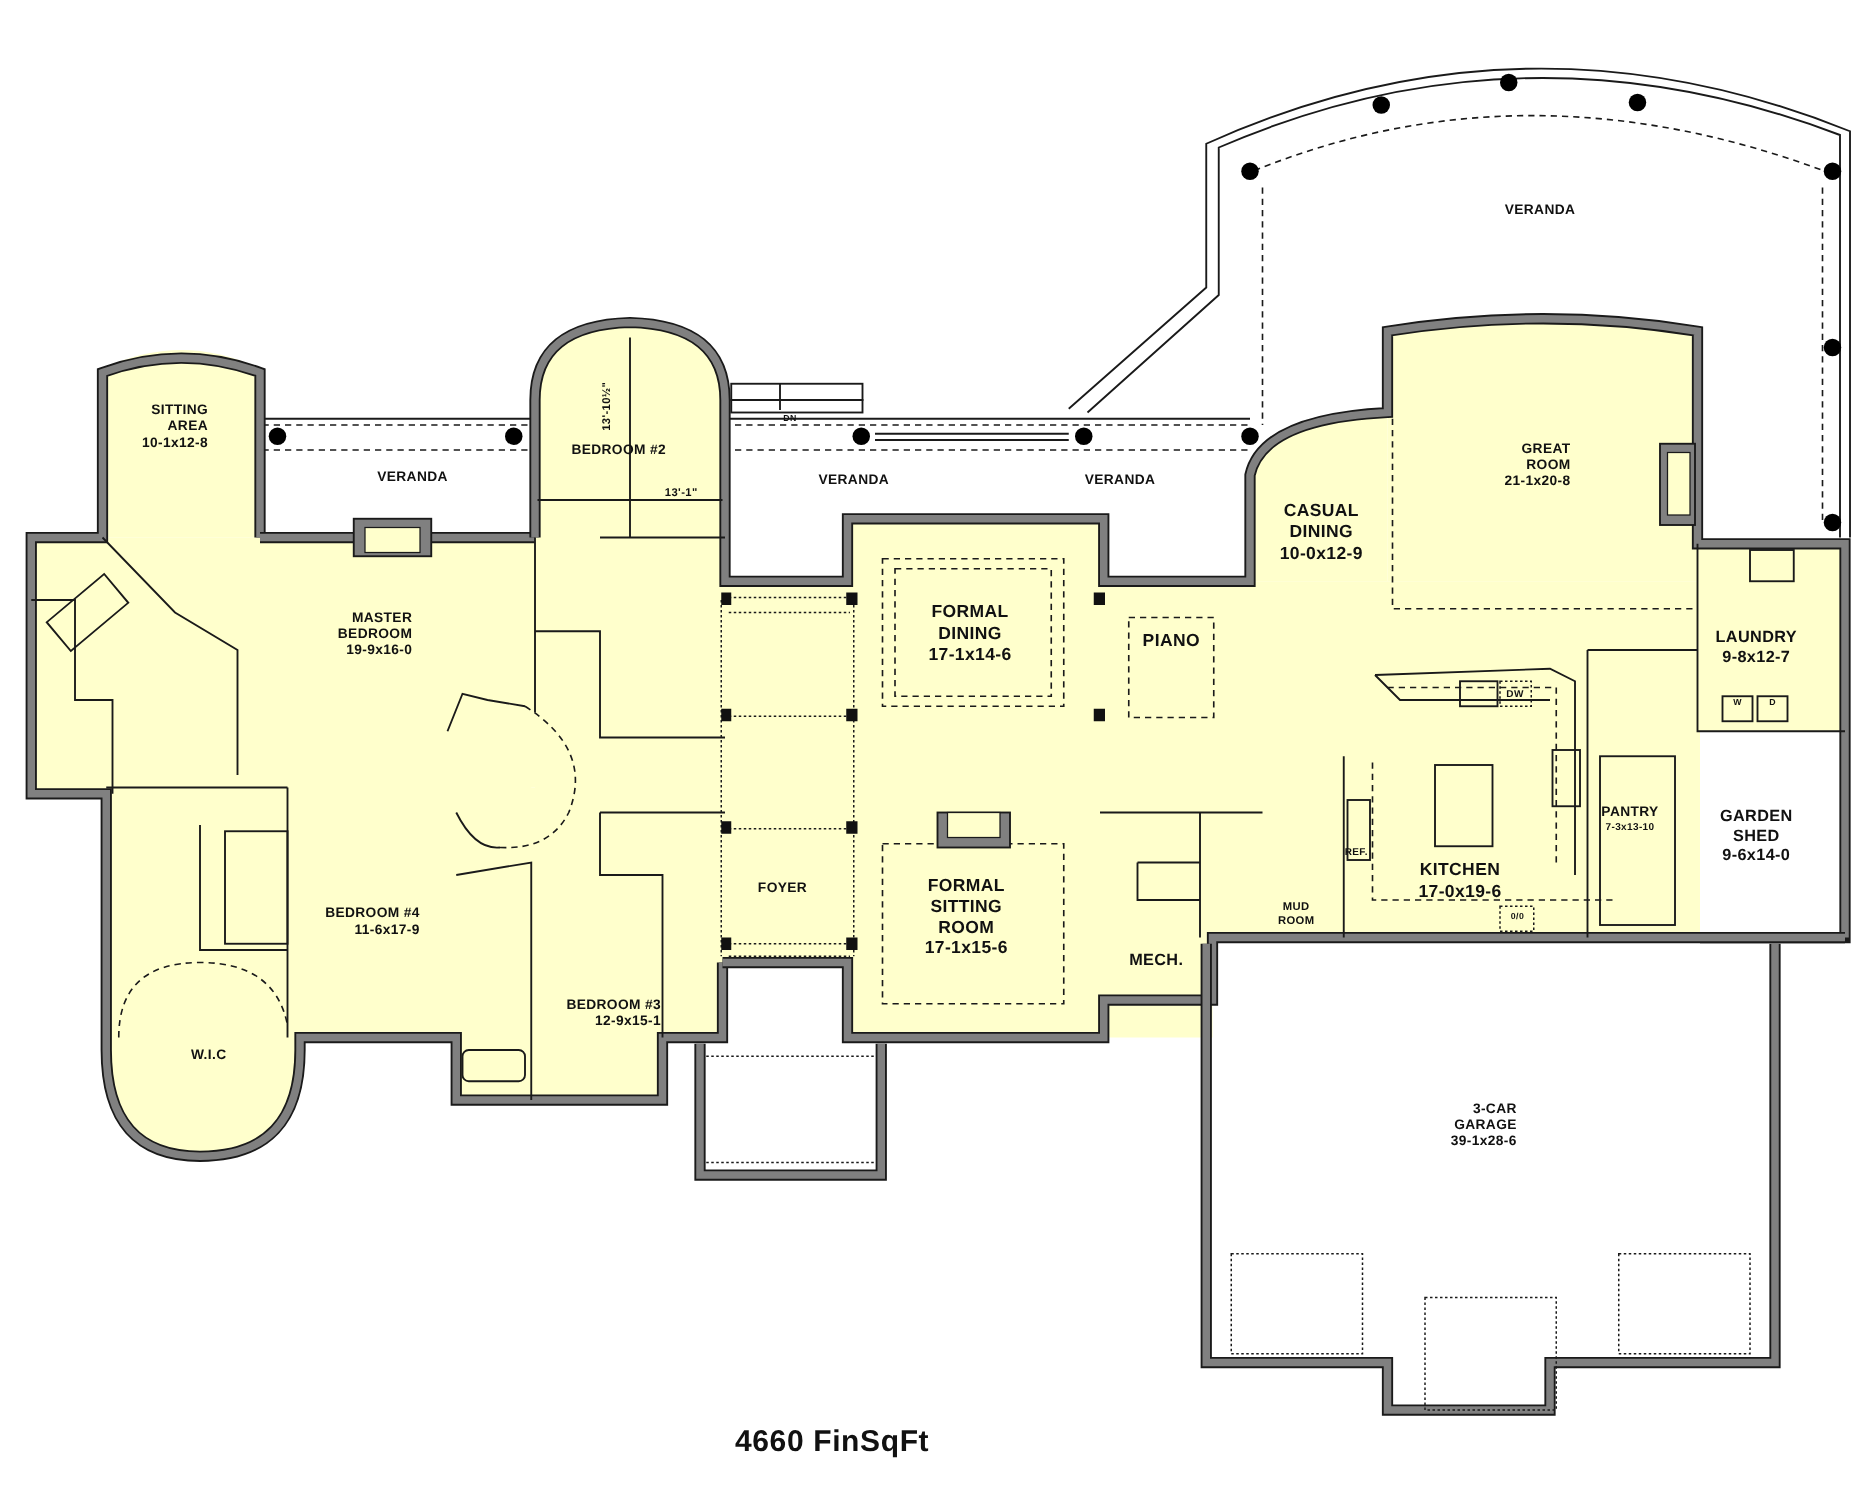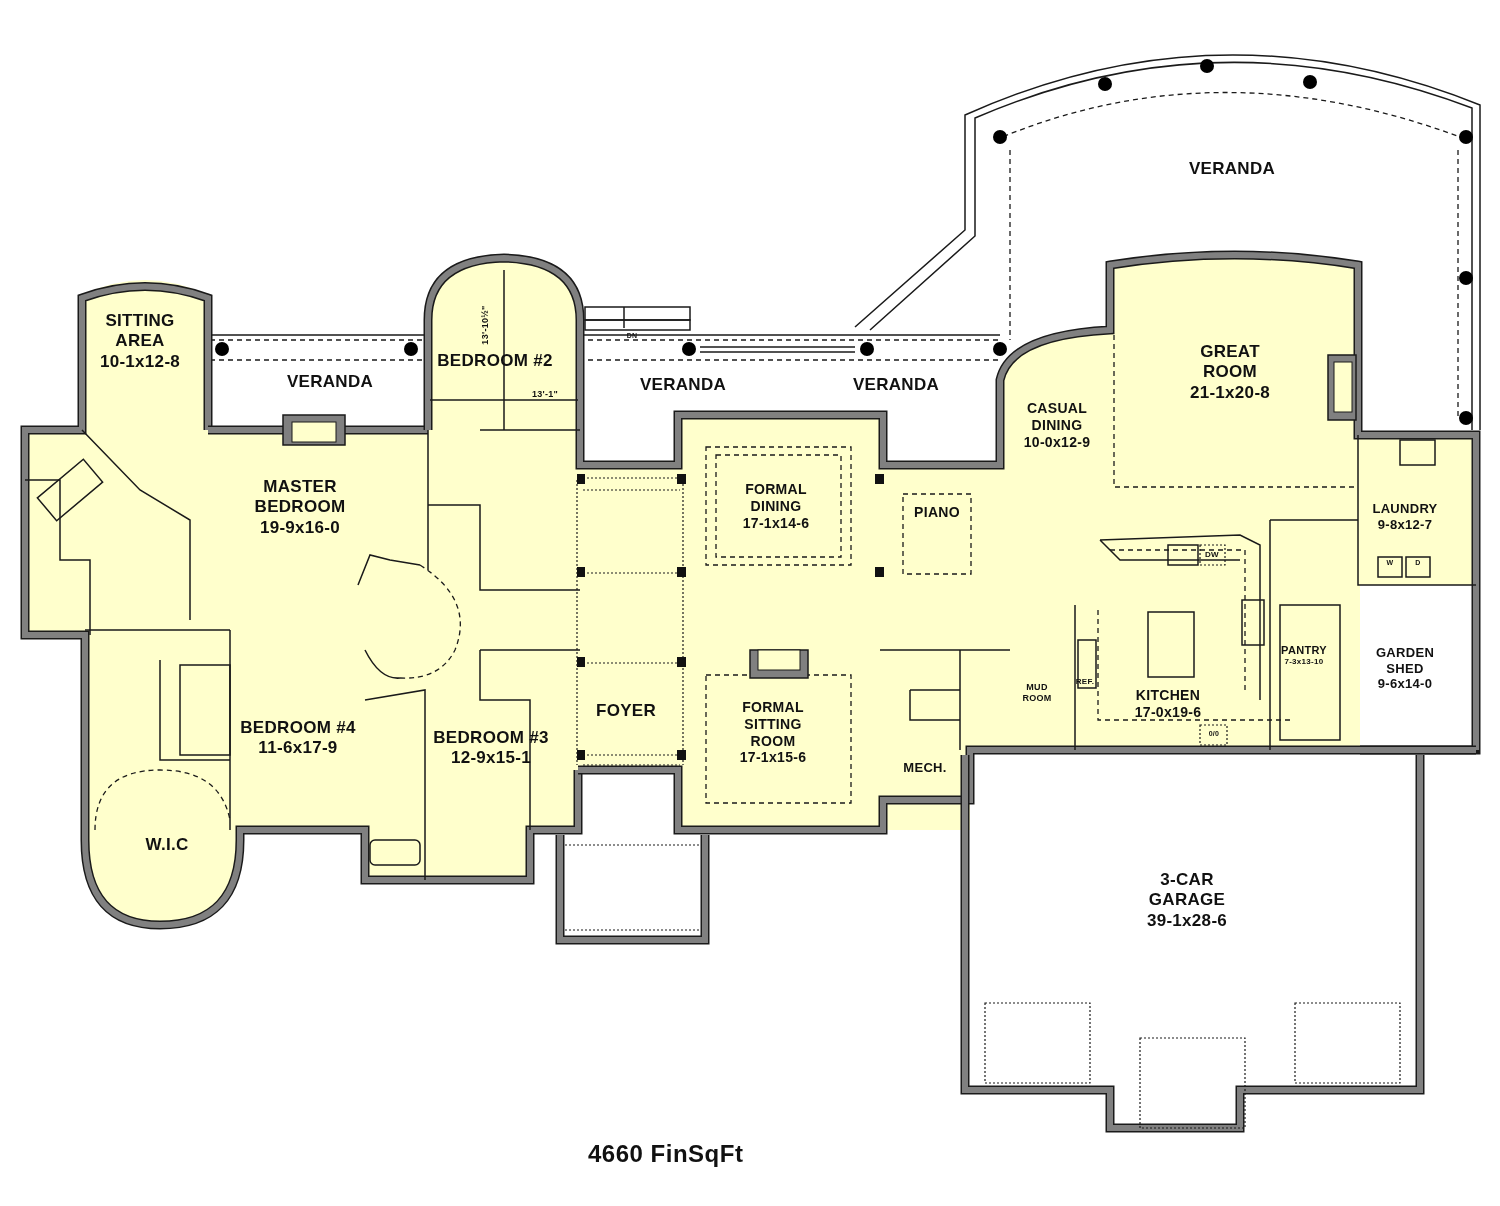--- a/index.html
+++ b/index.html
@@ -1,20 +1,20 @@
 <!DOCTYPE html>
 <html><head>
 <meta charset="utf-8">
 <style>
   html, body { margin:0; padding:0; background:#ffffff; }
   body { width:1500px; height:1206px; position:relative; overflow:hidden; font-family:"Liberation Sans", sans-serif; }
   #plan { position:absolute; left:0; top:0; width:1500px; height:1206px; }
   .lbl { position:absolute; font-family:"Liberation Sans", sans-serif; font-weight:bold; color:#111; text-align:center; line-height:1.2; transform:translate(-50%,-50%); white-space:nowrap; letter-spacing:0.3px; }
   .lbl .l { display:block; }
-  .big { font-size:17px; }
+  .big { font-size:11px;text-align:right; }
   .sm { font-size:12px; }
   .xs { font-size:9px; }
   .title { position:absolute; left:588px; top:1140px; font-size:24px; font-weight:bold; font-family:"Liberation Sans", sans-serif; color:#111; letter-spacing:0.5px;text-align:right; }
 </style>
 </head>
 <body>
 
 <svg id="plan" viewBox="0 0 1500 1206" xmlns="http://www.w3.org/2000/svg">
   <defs>
     <style>
@@ -201,21 +201,21 @@
     <span class="l">10-1x12-8</span>
 </div>
 <div class="lbl big" style="left:300px;top:508px">
   <span class="l">MASTER</span>
     <span class="l">BEDROOM</span>
     <span class="l">19-9x16-0</span>
 </div>
 <div class="lbl big" style="left:495px;top:361px">
   <span class="l">BEDROOM #2</span>
 </div>
-<div class="lbl big" style="left:491px;top:748px">
+<div class="lbl big" style="left:491px;top:811px">
   <span class="l">BEDROOM #3</span>
     <span class="l">12-9x15-1</span>
 </div>
 <div class="lbl big" style="left:298px;top:738px">
   <span class="l">BEDROOM #4</span>
     <span class="l">11-6x17-9</span>
 </div>
 <div class="lbl big" style="left:167px;top:845px">
   <span class="l">W.I.C</span>
 </div>
@@ -256,21 +256,21 @@
 </div>
 <div class="lbl sm" style="left:1304px;top:655px;font-size:11px">
   <span class="l">PANTRY</span>
     <span class="l" style="font-size:8px">7-3x13-10</span>
 </div>
 <div class="lbl sm" style="left:1405px;top:668px;font-size:13px">
   <span class="l">GARDEN</span>
     <span class="l">SHED</span>
     <span class="l">9-6x14-0</span>
 </div>
-<div class="lbl xs" style="left:1037px;top:693px">
+<div class="lbl xs" style="left:1037px;top:731px">
   <span class="l">MUD</span>
     <span class="l">ROOM</span>
 </div>
 <div class="lbl sm" style="left:925px;top:768px;font-size:13px">
   <span class="l">MECH.</span>
 </div>
 <div class="lbl big" style="left:1187px;top:901px">
   <span class="l">3-CAR</span>
     <span class="l">GARAGE</span>
     <span class="l">39-1x28-6</span>

